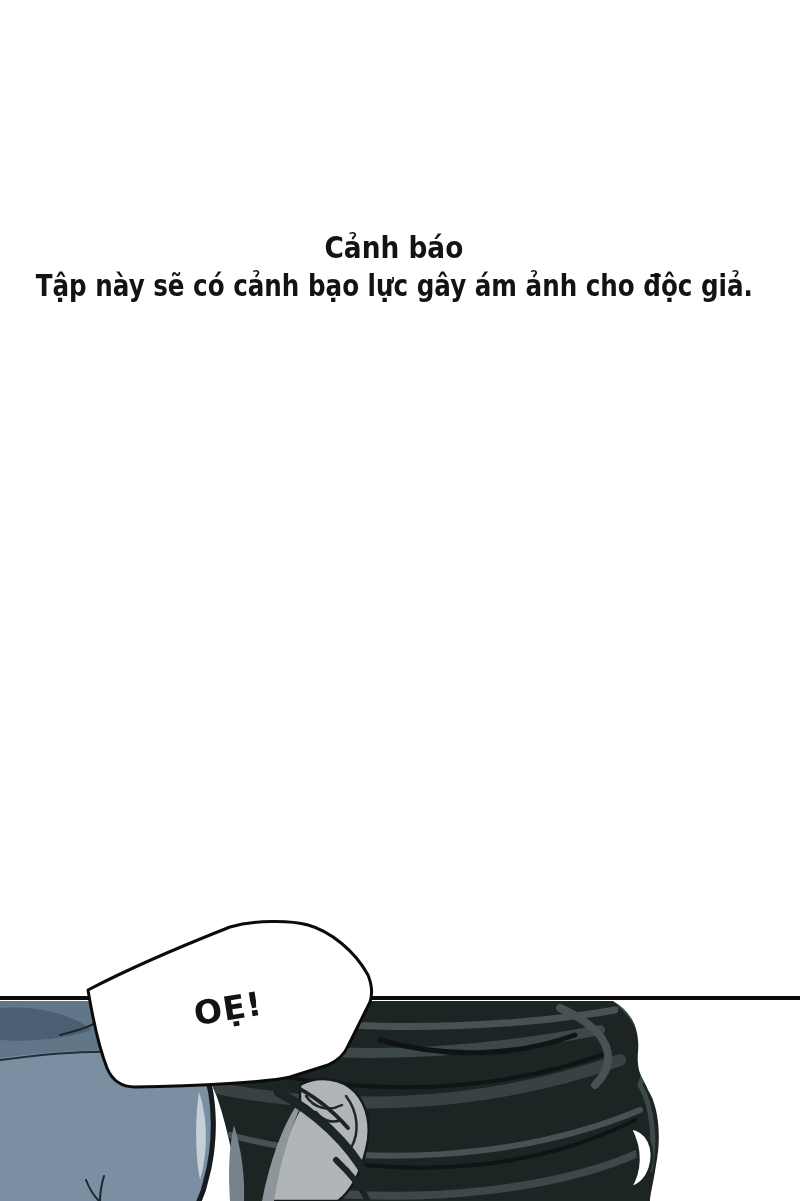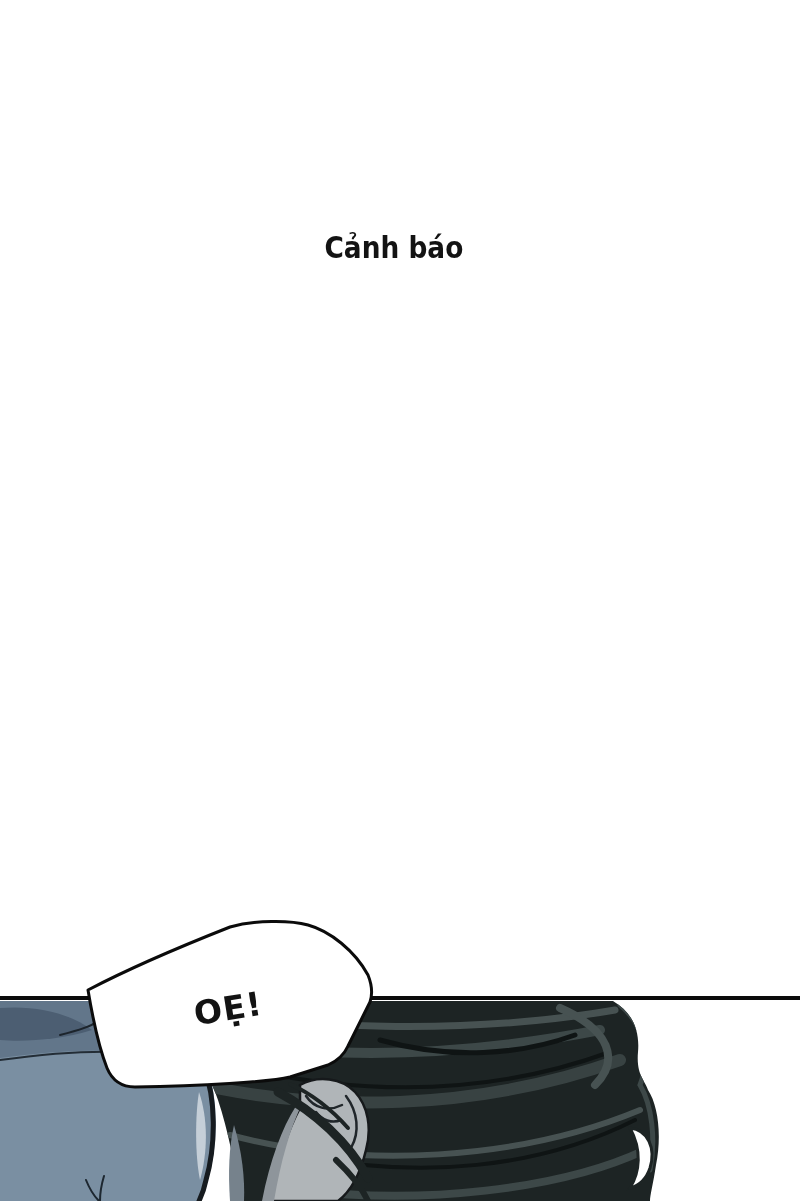--- a/index.html
+++ b/index.html
@@ -25,20 +25,23 @@
     font-weight:bold;font-size:33px;color:var(--text,#141414);
     transform:rotate(-9deg);letter-spacing:1px;
   }
 </style>
 </head>
 <body>
 
 <div class="warning-block">
   <div class="warning-line">
     <span class="warning-title">Cảnh báo</span>
+  </div>
+  <div class="warning-line">
+    <span class="warning-body">Tập này sẽ có cảnh bạo lực gây ám ảnh cho độc giả.</span>
   </div>
 </div>
 
 <svg class="art" viewBox="0 0 800 1201" xmlns="http://www.w3.org/2000/svg">
   <defs>
     <clipPath id="hairClip">
       <path d="M 95,1001 L 613,1001 C 632,1012 640,1030 638,1052 C 636,1075 645,1080 648,1090
                C 658,1105 662,1135 656,1165 C 653,1185 650,1195 650,1201 L 240,1201
                C 235,1165 228,1130 218,1100 C 208,1068 175,1030 140,1015 C 120,1007 105,1002 95,1001 Z"></path>
     </clipPath>

